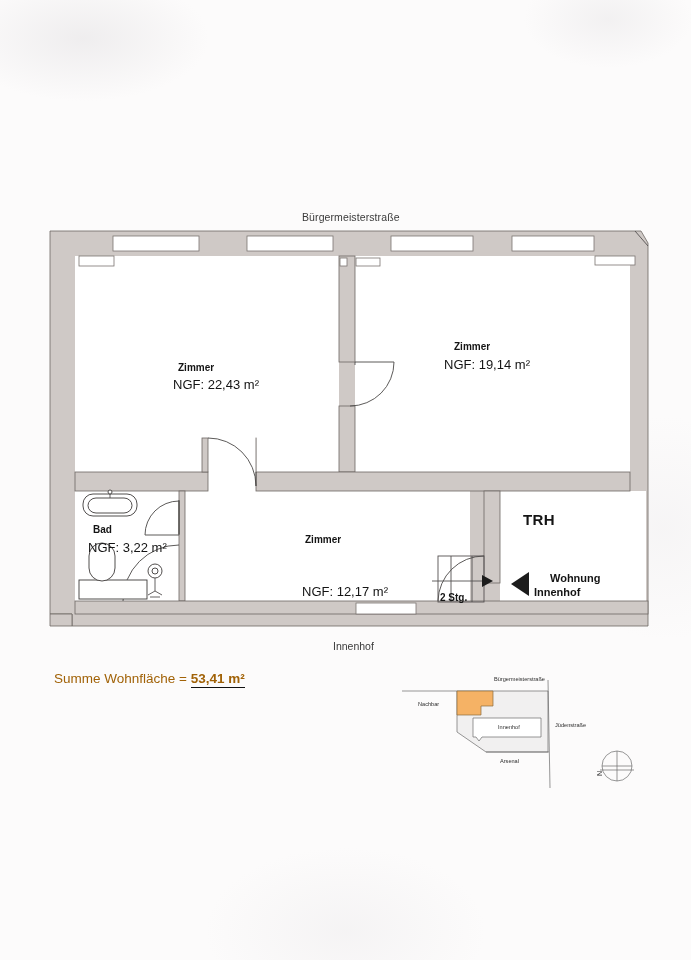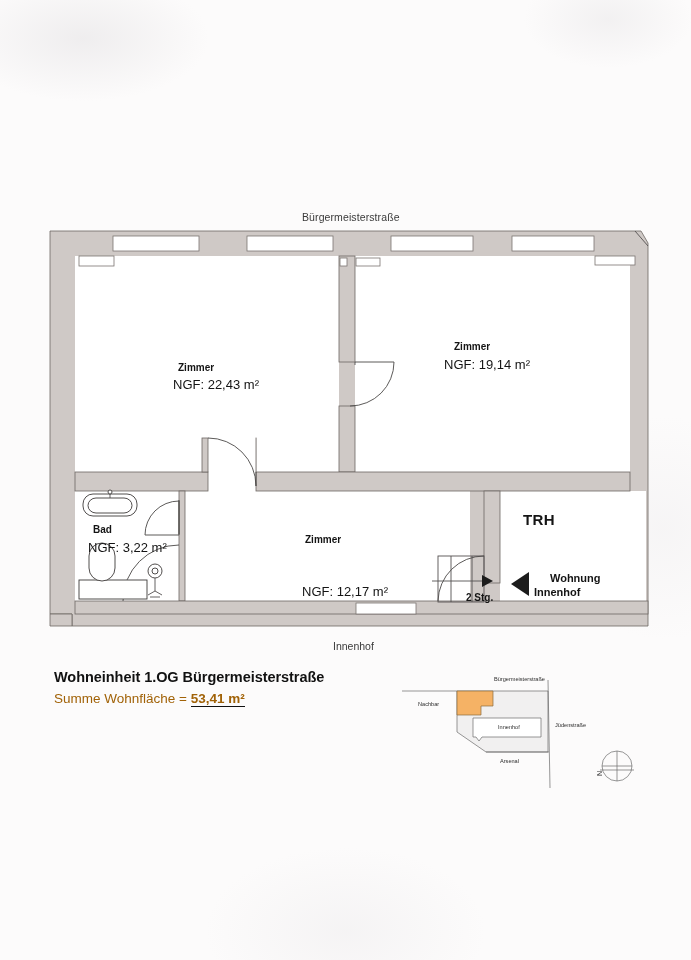--- a/index.html
+++ b/index.html
@@ -304,26 +304,25 @@
   <div class="lbl room-area" style="left:88px; top:540px;">NGF: 3,22 m²</div>
 
   <div class="lbl room-name" style="left:305px; top:534px;">Zimmer</div>
   <div class="lbl room-area" style="left:302px; top:550px;margin-top:34px;">NGF: 12,17 m²</div>
 
   <div class="lbl trh-label" style="left:523px; top:511px;">TRH</div>
 
   <div class="lbl entry-label" style="left:534px; top:572px;margin-left:16px;">Wohnung</div>
   <div class="lbl entry-label" style="left:534px; top:586px;">Innenhof</div>
 
-  <div class="lbl stg-label" style="left:466px; top:592px;">2 Stg.</div>
+  <div class="lbl stg-label" style="left:440px; top:592px;">2 Stg.</div>
 
   <div class="lbl innenhof-label" style="left:333px; top:640px;">Innenhof</div>
 
   <div id="title-block">
-    <div id="title-line1">Wohneinheit 1.OG Bürgermeisterstraße</div>
     <div id="title-line2">
       <span>Summe Wohnfläche =</span>
       <span id="sum-value">53,41 m²</span>
     </div>
   </div>
 
   <div id="sitemap">
     <svg width="262" height="122" viewBox="0 0 262 122">
       <defs>
         <style>

